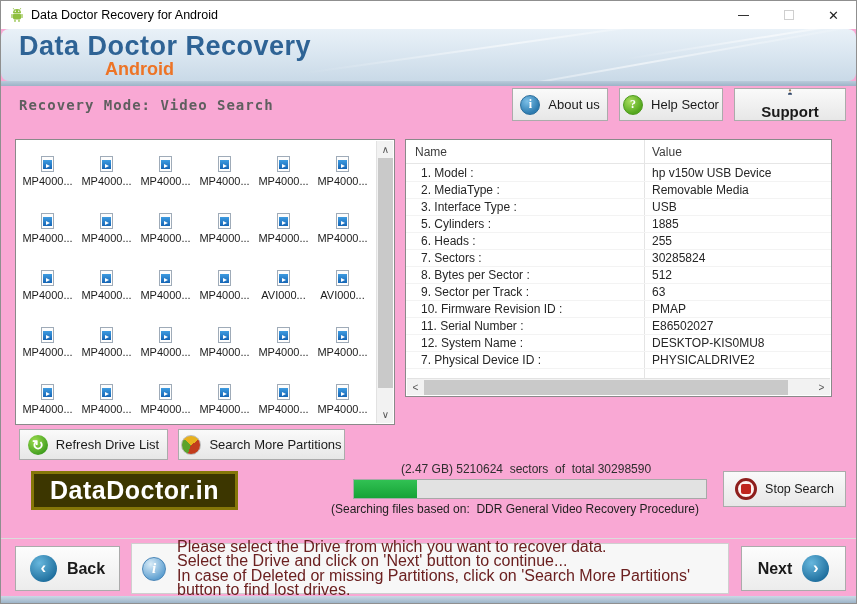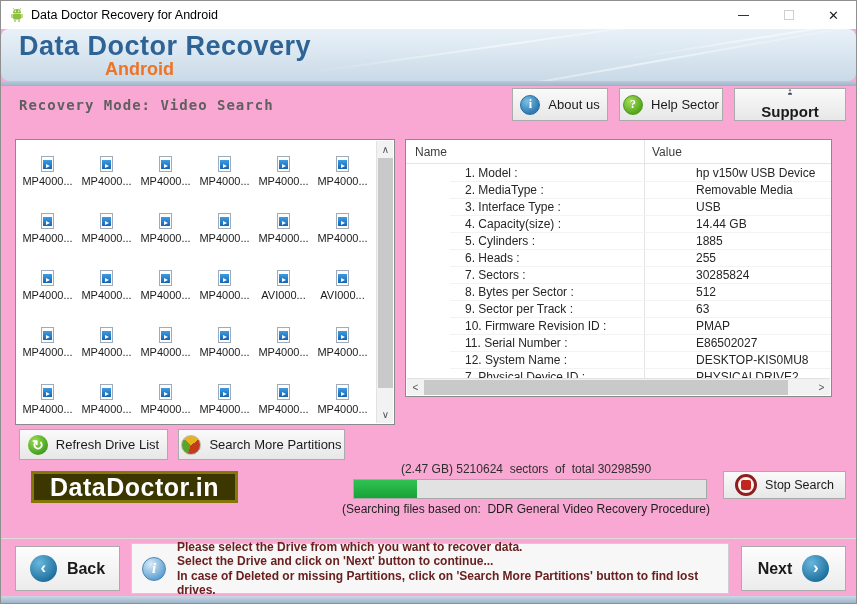--- a/index.html
+++ b/index.html
@@ -57,61 +57,61 @@
   .h-scroll { position:absolute; left:1px; right:1px; bottom:1px; height:17px; background:#f2f2f2; border-top:1px solid #e2e2e2; }
   .h-thumb { position:absolute; left:17px; top:1px; height:15px; width:86%; background:#c9c9c9; }
   .sa-left { left:0; top:0; } .sa-right { right:0; top:0; }
 
   
   .device-panel { position:absolute; top:138px; left:404px; width:427px; height:258px; background:#fff; border:1px solid #8a8a8a; }
   .col-divider { position:absolute; top:0; bottom:18px; left:238px; width:1px; background:#e4e4e4; }
   .thead { position:relative; height:24px; border-bottom:1px solid #e6e6e6; font-size:12px; color:#3c3c3c; }
   .thead .c1 { position:absolute; left:9px; top:5px; }
   .thead .c2 { position:absolute; left:246px; top:5px; }
-  .trows { position:absolute; top:25px; left:0; right:0;padding-left:44px; }
+  .trows { position:absolute; top:25px; left:0; right:0; }
   .trow { position:relative; height:17px; border-bottom:1px solid #f3f3f3; font-size:12px; color:#262626; }
   .tname { position:absolute; left:15px; top:1px; white-space:nowrap; }
   .tvalue { position:absolute; left:246px; top:1px; white-space:nowrap; }
 
   
   .btn-refresh { top:428px; left:18px; width:149px; height:31px; font-size:13px; }
   .btn-partitions { top:428px; left:177px; width:167px; height:31px; font-size:13px; }
   .refresh-icon { width:20px; height:20px; border-radius:50%; background:radial-gradient(circle at 35% 30%, #9bdc4e, #3f9c1e 75%);
     color:#fff; font-size:14px; font-weight:bold; display:flex; align-items:center; justify-content:center; }
   .pie-icon { width:20px; height:20px; border-radius:50%;
     background:conic-gradient(from 200deg, #5ba32b 0deg 110deg, #e8b11e 110deg 215deg, #c23c1c 215deg 360deg);
     border:1px solid #bbb; }
 
   
-  .logo { position:absolute; top:470px; left:30px; width:207px; height:32px; background:#3c3600; border:3px solid #857708;
+  .logo { position:absolute; top:470px; left:30px; width:207px; height:39px; background:#3c3600; border:3px solid #857708;
     display:flex; align-items:center; justify-content:center; }
   .logo span { color:#fff; font-size:25px; font-weight:bold; letter-spacing:.5px; }
 
   
   .progress-status { position:absolute; top:461px; left:340px; width:370px; text-align:center; font-size:12px; color:#2e2e2e; white-space:pre; }
   .progress-track { position:absolute; top:478px; left:352px; width:354px; height:20px; background:#e2e2e2; border:1px solid #a8a8a8; }
   .progress-fill { height:100%; background:linear-gradient(180deg,#31c153,#17a337); width:18%; }
-  .procedure-text { position:absolute; top:501px; left:330px; width:390px; text-align:center; font-size:12px; color:#1f1f1f; white-space:pre; }
-  .btn-stop { top:470px; left:722px; width:123px; height:28px; font-size:12.5px; }
+  .procedure-text { position:absolute; top:501px; left:330px; width:390px; font-size:12px; color:#1f1f1f; white-space:pre; }
+  .btn-stop { top:470px; left:722px; width:123px; height:36px; font-size:12.5px; }
   .stop-icon { width:22px; height:22px; border-radius:50%; border:3px solid #8e1f1d; background:#fdf3f2; display:flex; align-items:center; justify-content:center; }
   .stop-icon span { width:10px; height:10px; background:#c0261f; border-radius:2px; display:block; }
 
   
   .footer-sep { position:absolute; left:0; right:0; top:537px; height:1px; background:#dcdcdc; }
   .btn-back { top:545px; left:14px; width:105px; height:45px; gap:10px; font-weight:bold; font-size:16px; background:linear-gradient(180deg,#fdfdfd,#ececec); }
   .btn-next { top:545px; left:740px; width:105px; height:45px; gap:10px; font-weight:bold; font-size:16px; background:linear-gradient(180deg,#fdfdfd,#ececec); }
   .nav-circle { width:27px; height:27px; border-radius:50%; background:radial-gradient(circle at 35% 30%, #67b7dd, #1f6f9e 75%);
     color:#fff; display:flex; align-items:center; justify-content:center; font-size:17px; font-weight:bold; padding-bottom:2px; }
   .info-box { position:absolute; top:542px; left:130px; width:598px; height:51px; background:#f7f7f7; border:1px solid #cfcfcf;
     display:flex; align-items:center; }
   .info-icon { width:24px; height:24px; border-radius:50%; margin:0 11px 0 10px; flex:0 0 auto;
     background:radial-gradient(circle at 35% 28%, #d9ecf8, #5e9fd0 75%); border:1px solid #4a86b8;
     color:#fff; font-family:"Liberation Serif", serif; font-weight:bold; font-style:italic; font-size:15px;
     display:flex; align-items:center; justify-content:center; }
-  .info-lines { font-size:12px; color:#6b2020; line-height:14.5px;font-weight:bold; }
+  .info-lines { font-size:16px; color:#6b2020; line-height:14.5px; }
   .bottom-strip { position:absolute; left:0; right:0; bottom:0; height:7px; background:linear-gradient(180deg,#cbd9e6,#9db4c8); }
 </style>
 </head>
 <body>
 
 <div class="window">
 
   <div class="titlebar">
     <svg class="app-icon" viewBox="0 0 16 16">
       <path d="M4 6 a4 4 0 0 1 8 0 z" fill="#8fbf3f"></path>
@@ -343,24 +343,20 @@
         <div class="trow">
           <span class="tname">2. MediaType :</span>
           <span class="tvalue">Removable Media</span>
         </div>
 
         <div class="trow">
           <span class="tname">3. Interface Type :</span>
           <span class="tvalue">USB</span>
         </div>
 
-        <div class="trow">
-          <span class="tname">4. Capacity(size) :</span>
-          <span class="tvalue">14.44 GB</span>
-        </div>
 
         <div class="trow">
           <span class="tname">5. Cylinders :</span>
           <span class="tvalue">1885</span>
         </div>
 
         <div class="trow">
           <span class="tname">6. Heads :</span>
           <span class="tvalue">255</span>
         </div>

